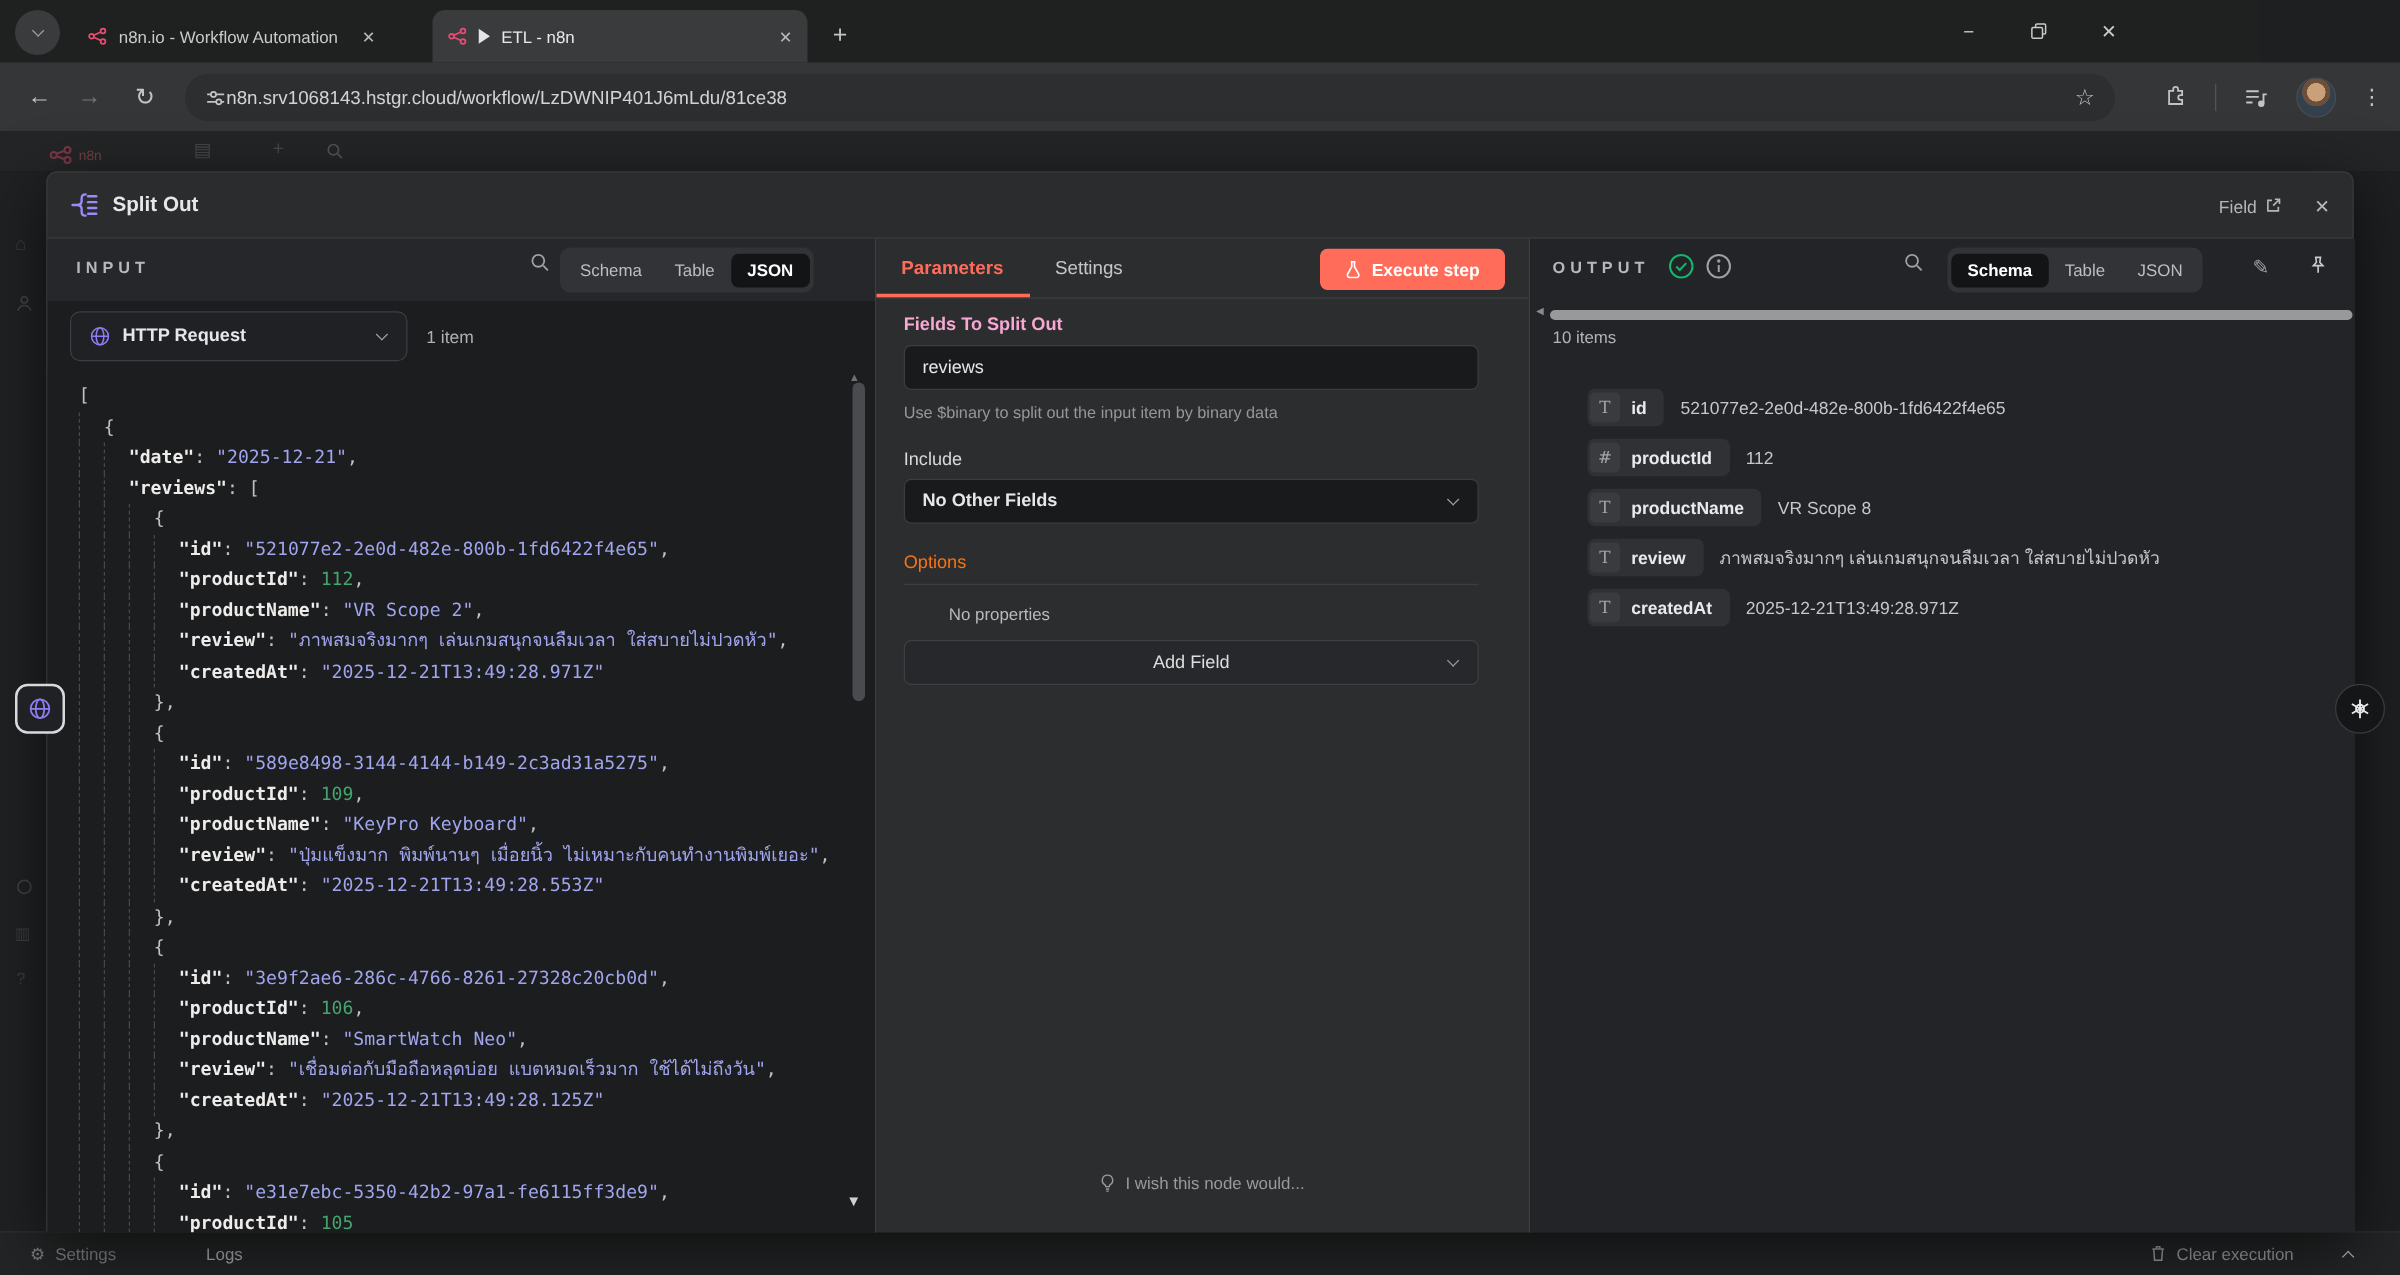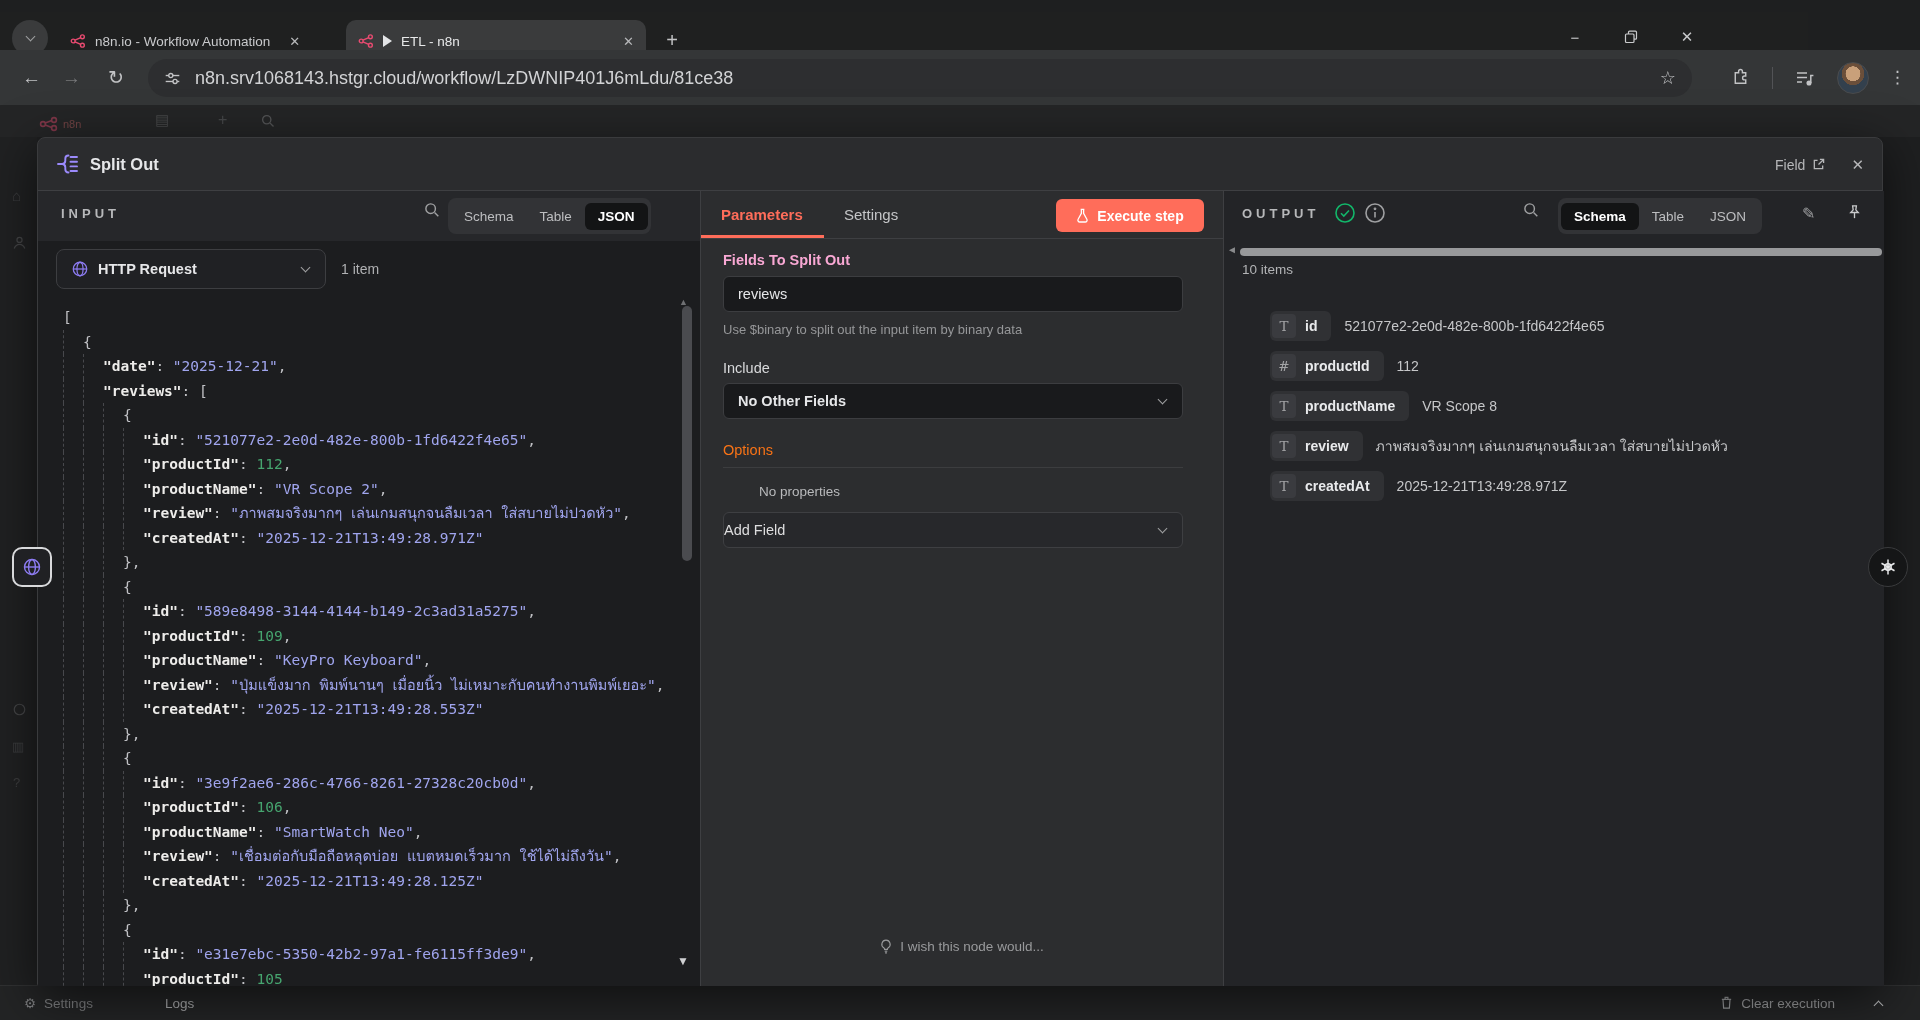--- a/index.html
+++ b/index.html
@@ -10,35 +10,35 @@
     --txt:#e6e7e9; --txt2:#b7b8ba; --txt3:#9a9b9d;
     --json-key:#edecea; --json-str:#a0a5ee; --json-num:#46a56f; --json-punct:#c0c1c5;
   }
   *{margin:0;padding:0;box-sizing:border-box}
   html,body{background:#000}
   body{font-family:"Liberation Sans",sans-serif;color:var(--txt)}
   .screen{position:relative;width:1920px;height:1020px;overflow:hidden;background:#1e1f20}
   svg{display:block}
   .chev{display:inline-block;width:7px;height:7px;border-right:1.6px solid #9fa0a2;border-bottom:1.6px solid #9fa0a2;transform:rotate(45deg)}
   
-  .tabstrip{position:absolute;left:0;top:12px;width:1808px;height:50px;background:var(--chrome-strip)}
+  .tabstrip{position:absolute;left:0;top:0;width:1808px;height:50px;background:var(--chrome-strip)}
   .tab-search-btn{position:absolute;left:12px;top:8px;width:36px;height:36px;border-radius:50%;background:#3a3b3c;display:flex;align-items:center;justify-content:center}
   .btab{position:absolute;top:8px;height:42px;display:flex;align-items:center;padding:0 12px;gap:9px;color:#c9cacc;font-size:13.5px}
   .btab.active{background:#3a3b3c;border-radius:10px 10px 0 0;color:#e8e9ea}
   .btab .btab-title{white-space:nowrap;overflow:hidden;max-width:210px}
   .btab-close{color:#b8b9bb;font-size:13px;margin-left:10px}
   .play-tri{width:0;height:0;border-left:9px solid #e4e5e7;border-top:6px solid transparent;border-bottom:6px solid transparent;display:inline-block}
   .newtab{position:absolute;left:658px;top:14px;width:28px;height:28px;color:#c2c3c5;font-size:20px;display:flex;align-items:center;justify-content:center}
   .wincontrols{position:absolute;right:110px;top:0;height:50px;display:flex;align-items:center;gap:34px;color:#c9cacc}
   .wc{width:22px;height:22px;display:flex;align-items:center;justify-content:center;font-size:15px}
   
   .toolbar{position:absolute;left:0;top:50px;width:1920px;height:55px;background:var(--chrome-toolbar)}
   .navic{position:absolute;top:0;height:55px;display:flex;align-items:center;color:#c2c3c5;font-size:19px}
   .urlpill{position:absolute;left:148px;top:9px;width:1544px;height:38px;border-radius:19px;background:var(--pill);display:flex;align-items:center;color:#d2d3d5}
-  .urltext{font-size:18px;margin-left:14px;white-space:nowrap}
+  .urltext{font-size:15px;white-space:nowrap}
   .tbright{position:absolute;right:0;top:0;height:55px;display:flex;align-items:center;color:#c2c3c5}
   .avatar{width:32px;height:32px;border-radius:50%;background:radial-gradient(circle at 50% 36%,#c9a07a 0 30%,#6b4f3a 31% 46%,#33404d 47% 100%);border:1px solid #4a4b4d}
   
   .app-top{position:absolute;left:0;top:105px;width:1920px;height:32px;background:#242526;color:#6f7072}
   .dim{opacity:.45}
   .leftrail{position:absolute;left:0;top:137px;width:37px;height:848px;background:#202122;color:#5f6062}
   .bottombar{position:absolute;left:0;top:985px;width:1920px;height:35px;background:#232425;border-top:1px solid #303132;display:flex;align-items:center;color:#9a9b9d;font-size:13.5px}
   
   .dialog{position:absolute;left:37px;top:137px;width:1846px;height:848px;background:var(--dialog);border:1px solid #3a3b3d;border-radius:8px 8px 0 0;box-shadow:0 12px 50px rgba(0,0,0,.6)}
   .dlg-header{position:absolute;left:0;top:0;width:100%;height:53px;border-bottom:1px solid var(--line);display:flex;align-items:center}
@@ -65,21 +65,21 @@
   .param-panel{left:663px;width:522px;background:var(--parampanel)}
   .ptab{font-size:15px;color:#c5c6c8;position:absolute;top:15px}
   .ptab.on{color:var(--accent);font-weight:600}
   .punderline{position:absolute;left:0;top:44px;width:123px;height:3px;background:var(--accent)}
   .prow-divider{position:absolute;left:0;top:47px;width:100%;height:1px;background:var(--line)}
   .exec-btn{position:absolute;left:355px;top:8px;width:148px;height:33px;background:var(--accent);border-radius:6px;display:flex;align-items:center;justify-content:center;gap:8px;color:#fff;font-size:14px;font-weight:600}
   .flabel{position:absolute;left:22px;font-size:14.5px;color:#f9a8d4;font-weight:600}
   .fld{position:absolute;left:22px;width:460px;height:36px;background:#191a1c;border:1px solid #3c3d40;border-radius:6px;display:flex;align-items:center;font-size:14.5px;color:var(--txt)}
   .hint{position:absolute;left:22px;font-size:13px;color:#969799}
   .subdiv{position:absolute;left:22px;width:460px;height:1px;background:#3c3d3f}
-  .addfield{background:#27282b;border:1px solid #3e3f42;justify-content:flex-start;color:#dededf}
+  .addfield{background:#27282b;border:1px solid #3e3f42;justify-content:center;color:#dededf}
   .fld .fld-chev{position:absolute;right:16px}
   .wish{position:absolute;left:0;top:748px;width:100%;display:flex;align-items:center;justify-content:center;gap:8px;color:#999a9c;font-size:13.5px}
   
   .output-panel{left:1185px;width:661px;background:var(--outputpanel);border-left:1px solid var(--line)}
   .hscroll{position:absolute;left:16px;top:57px;width:642px;height:8px;background:#98999b;border-radius:4px}
   .hscroll-arrow{position:absolute;left:3px;top:53px;color:#8a8b8d;font-size:10px}
   .items-count{position:absolute;left:18px;font-size:13.5px;color:#b3b4b6}
   .schema-rows{position:absolute;left:46px;top:115px;width:600px}
   .schema-row{height:40px;display:flex;align-items:center}
   .chip{display:flex;align-items:center;background:#303134;border-radius:6px;padding:2px;height:30px}

